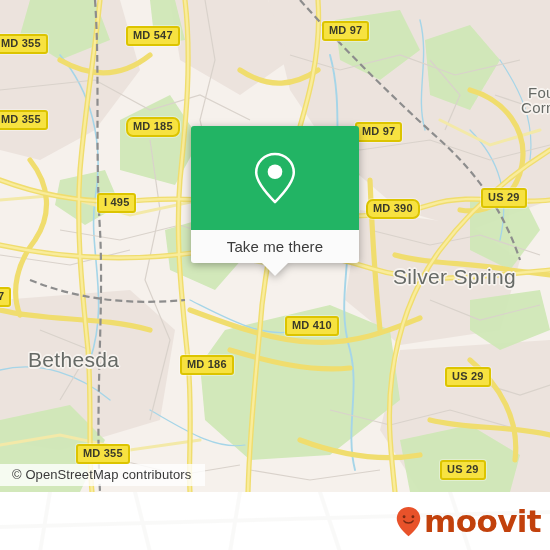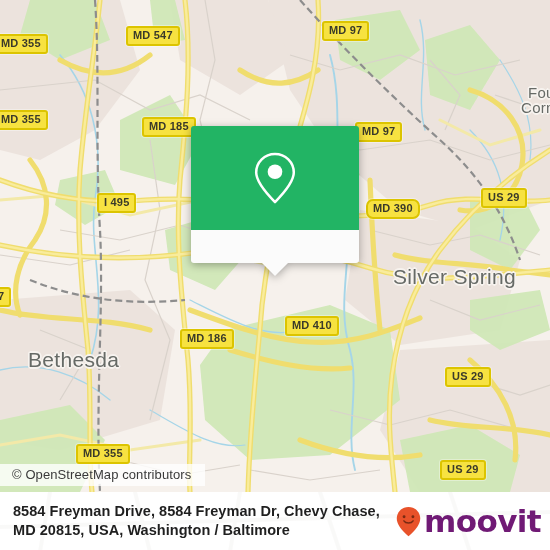--- a/index.html
+++ b/index.html
@@ -124,21 +124,21 @@
   .brand{
     position:relative;
     margin-left:auto;
     margin-right:9px;
     display:flex; align-items:center; gap:3px;
   }
   .brand-pin{ width:25px; height:31px; display:block; }
   .brand-word{
     font-size:31px;
     font-weight:bold;
-    color:#701a75;
+    color:#c2410c;
     letter-spacing:-0.6px;
     line-height:31px;
     font-family:"DejaVu Sans", sans-serif;
   }
 </style>
 </head>
 <body>
 
 <div id="app">
 
@@ -263,41 +263,42 @@
 
     <div class="place big" style="left:28px;  top:348px;">Bethesda</div>
     <div class="place big" style="left:393px; top:265px;">Silver Spring</div>
     <div class="place med" style="left:528px; top:84px;">Four</div>
     <div class="place med" style="left:521px; top:99px;">Corners</div>
 
     <div class="shield" style="left:-6px;  top:34px;">MD 355</div>
     <div class="shield" style="left:118px; top:26px;margin-left:8px;">MD 547</div>
     <div class="shield" style="left:322px; top:21px;">MD 97</div>
     <div class="shield" style="left:245px; top:92px;margin-top:40px;">MD 192</div>
-    <div class="shield" style="left:142px; top:117px;">MD 185</div>
+    <div class="shield" style="left:126px; top:117px;border-radius:7px;">MD 185</div>
     <div class="shield" style="left:355px; top:122px;">MD 97</div>
     <div class="shield" style="left:-6px;  top:110px;">MD 355</div>
     <div class="shield" style="left:97px; top:193px;">I 495</div>
     <div class="shield" style="left:366px; top:199px;border-radius:7px;">MD 390</div>
     <div class="shield" style="left:481px; top:188px;">US 29</div>
     <div class="shield" style="left:-9px;  top:287px;">7</div>
     <div class="shield" style="left:285px; top:295px;margin-top:21px;">MD 410</div>
-    <div class="shield" style="left:180px; top:329px;">MD 186</div>
+    <div class="shield" style="left:180px; top:355px;">MD 186</div>
     <div class="shield" style="left:445px; top:367px;">US 29</div>
     <div class="shield" style="left:76px;  top:444px;">MD 355</div>
     <div class="shield" style="left:440px; top:460px;">US 29</div>
 
     <div class="popup">
       <div class="popup-green">
         <svg class="pin-svg" viewBox="0 0 46 56">
           <path d="M23 3 C12.2 3 3.5 11.6 3.5 22.3 C3.5 30 9.6 39.3 23 53 C36.4 39.3 42.5 30 42.5 22.3 C42.5 11.6 33.8 3 23 3 Z" fill="none" stroke="#ffffff" stroke-width="2.6" stroke-linejoin="round"></path>
           <circle cx="23" cy="21.5" r="7.6" fill="#ffffff"></circle>
         </svg>
       </div>
       <div class="popup-bar">
+        <span class="popup-label">Take me there</span>
         <span class="popup-tail"></span>
       </div>
     </div>
 
     <div class="attrib">© OpenStreetMap contributors</div>
   </div>
 
   <div class="footer">
 
     <svg class="footer-watermark" viewBox="0 0 550 120">
@@ -305,24 +306,20 @@
         <path d="M120,0 L150,120"></path>
         <path d="M250,0 L230,120"></path>
         <path d="M300,0 L340,120"></path>
         <path d="M0,40 L550,30"></path>
         <path d="M0,95 L550,80"></path>
         <path d="M430,0 L470,120"></path>
         <path d="M60,0 L40,120"></path>
       </g>
     </svg>
 
-    <div class="footer-text">
-      <div>8584 Freyman Drive, 8584 Freyman Dr, Chevy Chase,</div>
-      <div>MD 20815, USA, Washington / Baltimore</div>
-    </div>
 
     <div class="brand">
       <svg class="brand-pin" viewBox="0 0 26 32">
         <path d="M13 0.8 C6.2 0.8 0.8 6.2 0.8 13 C0.8 19 5.6 25.2 13 31.3 C20.4 25.2 25.2 19 25.2 13 C25.2 6.2 19.8 0.8 13 0.8 Z" fill="#e8522a"></path>
         <circle cx="8.4" cy="11" r="1.5" fill="#7a2a12"></circle>
         <circle cx="17.6" cy="11" r="1.5" fill="#7a2a12"></circle>
         <path d="M8.2 15.3 C10 18.3 16 18.3 17.8 15.3" fill="none" stroke="#7a2a12" stroke-width="1.5" stroke-linecap="round"></path>
       </svg>
       <span class="brand-word">moovit</span>
     </div>

